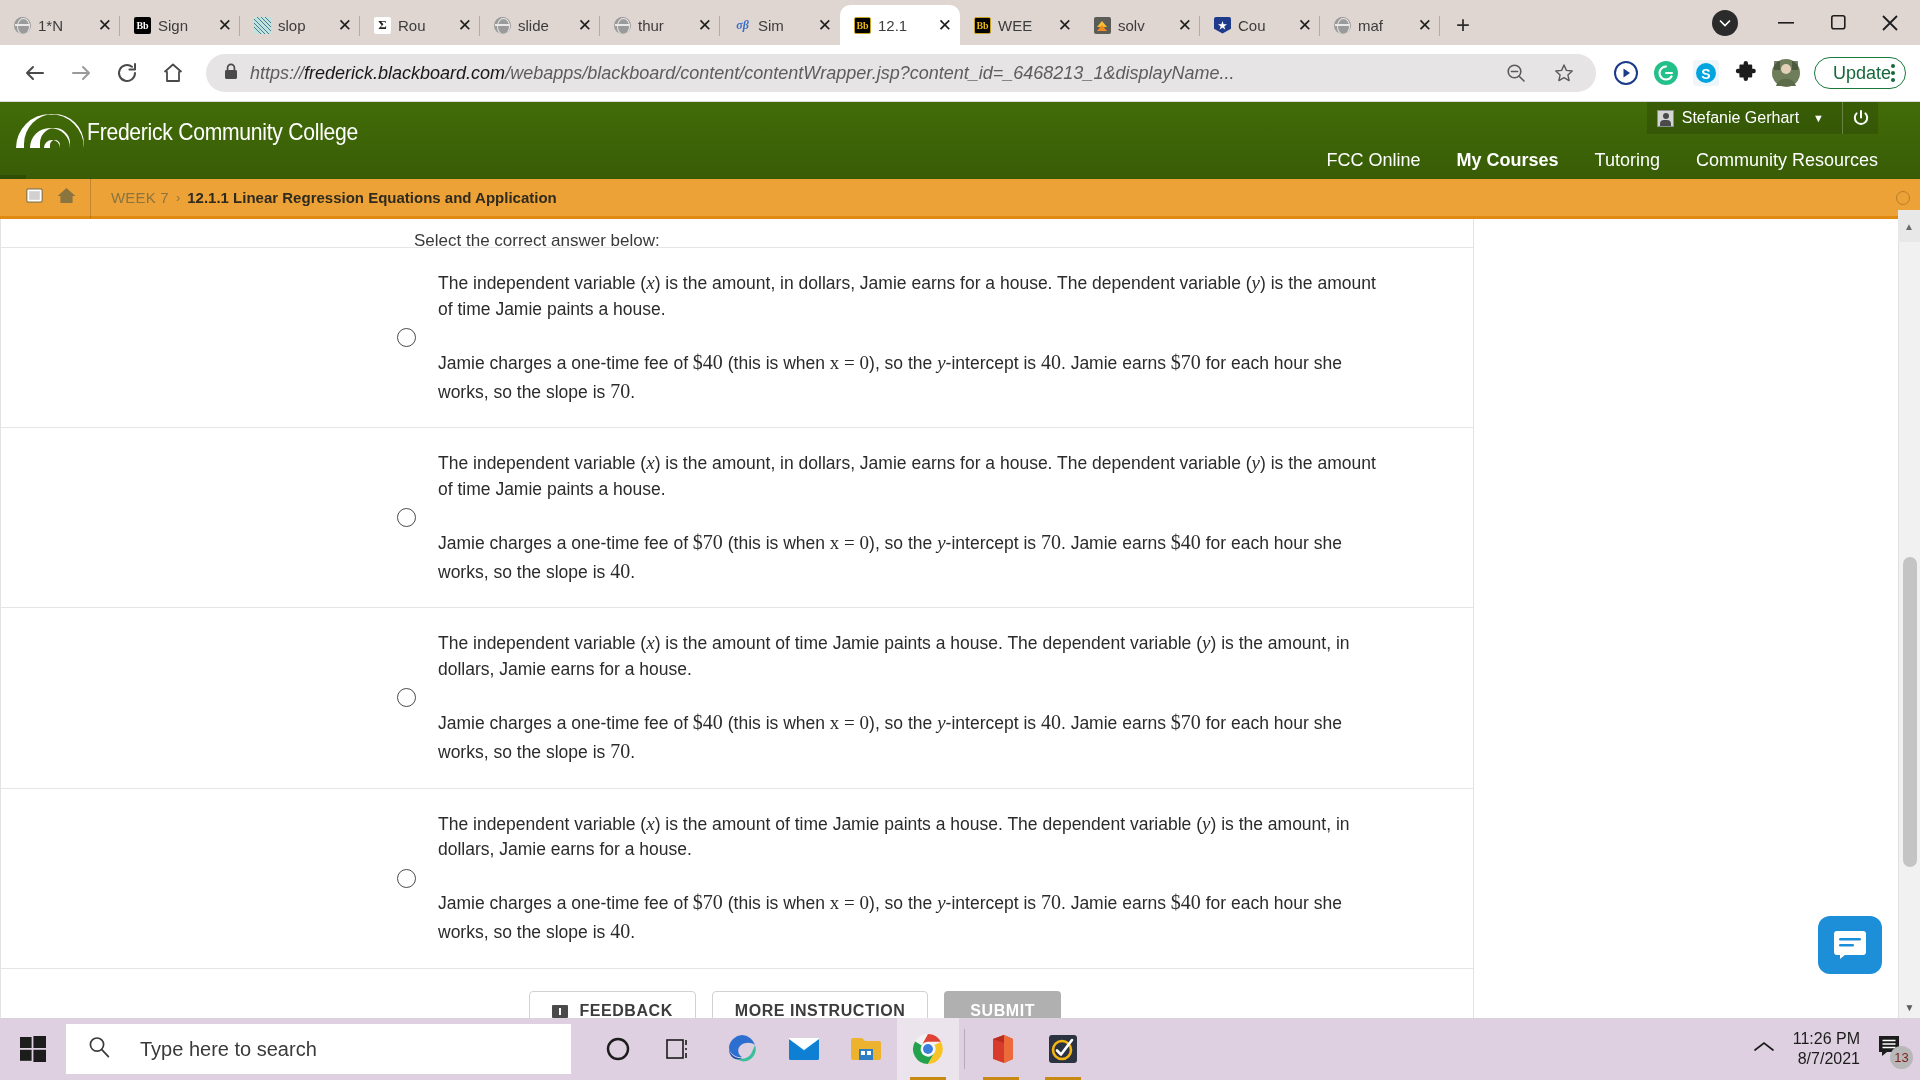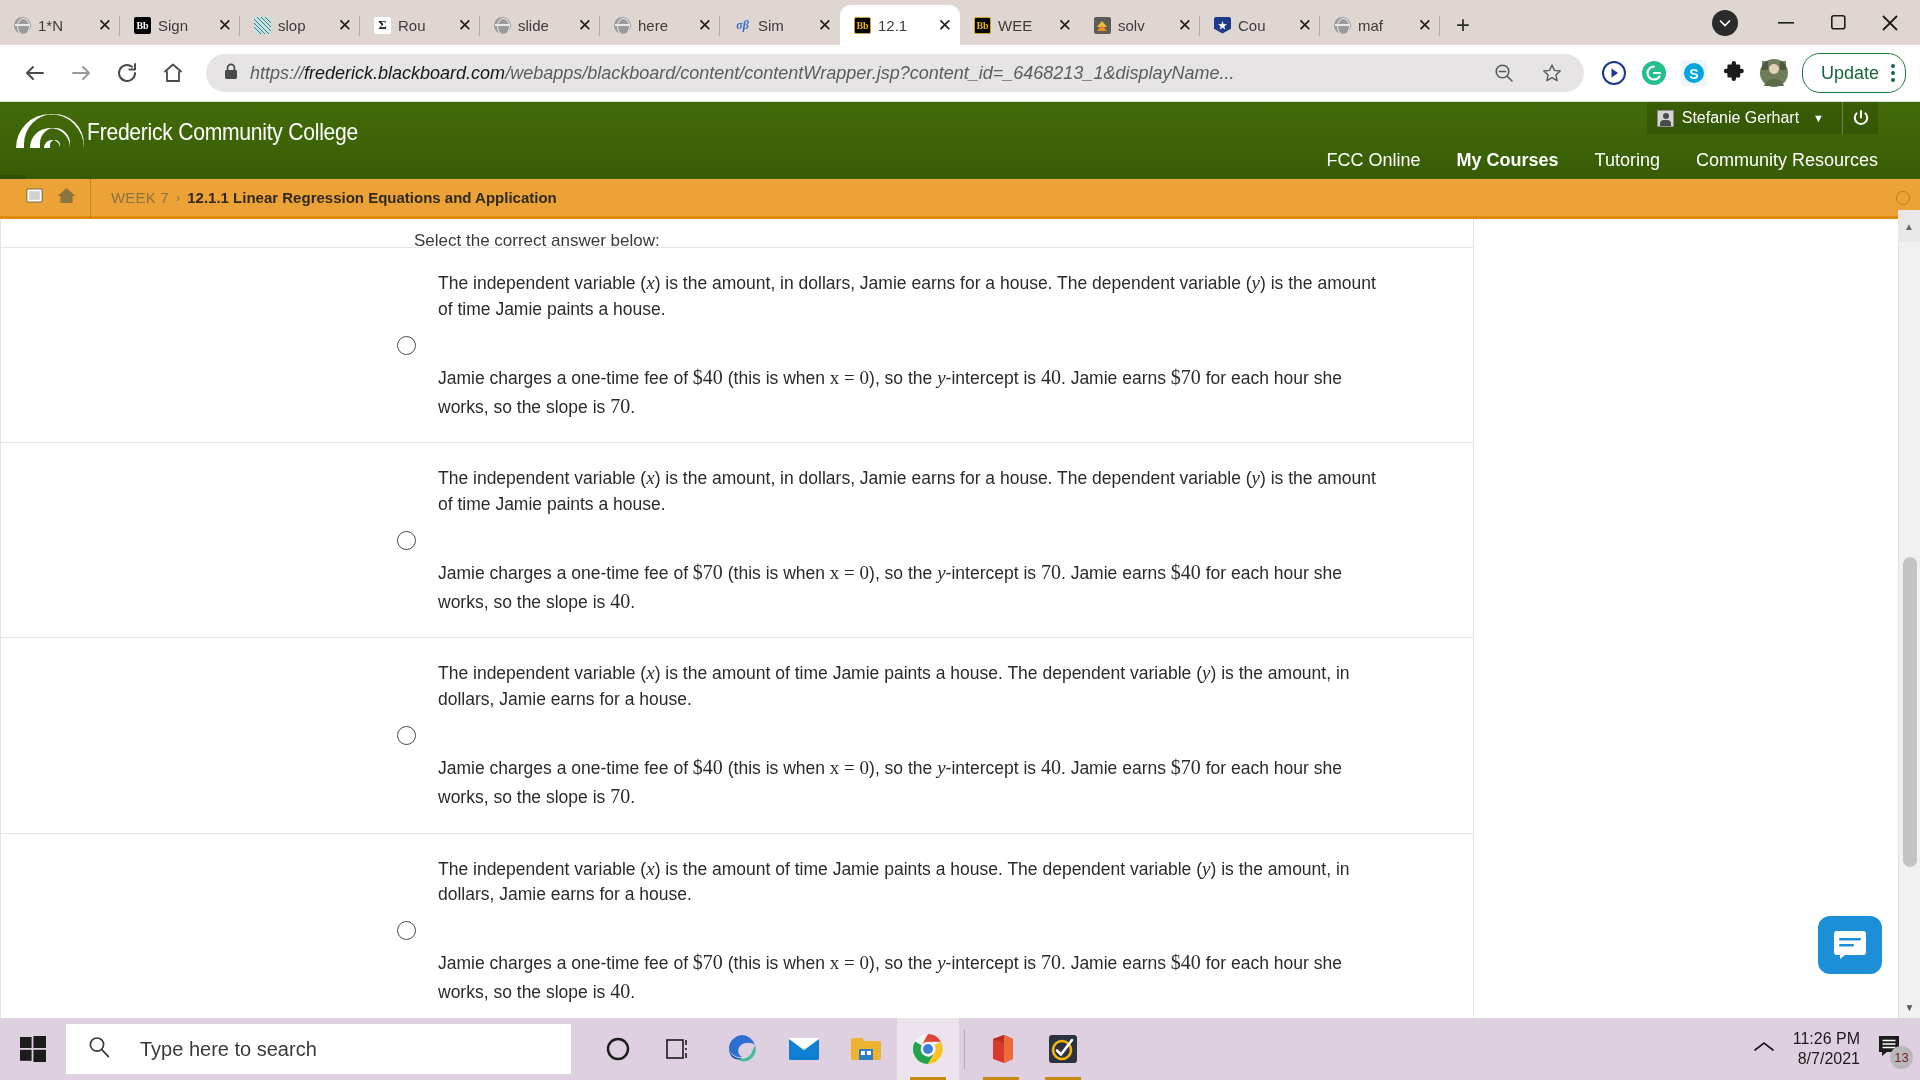--- a/index.html
+++ b/index.html
@@ -160,26 +160,25 @@
   .omni-url .scheme { color: #5d5d5d; }
   .omni-url .host { color: #181818; font-weight: 500; }
   .omni-url .path { color: #5d5d5d; }
   .ext-icon {
     width: 36px; height: 36px;
     display: flex; align-items: center; justify-content: center;
     flex: 0 0 auto;
     font-size: 15px;
   }
   .update-pill {
-    height: 40px;
+    height: 32px;
     border: 1.4px solid #1a7a3c;
     border-radius: 18px;
     display: flex; align-items: center;
     padding: 0 10px 0 18px;
-    gap: 12px;
     color: #14683a;
     font-size: 18px;
     margin-left: 6px;
     flex: 0 0 auto;
   }
   .kebab { display:flex; flex-direction:column; gap:3px; }
   .kebab i { display:block; width:4px; height:4px; border-radius:50%; background:#14683a; }
 
   
   .page {
@@ -333,21 +332,21 @@
   .opt-body {
     flex: 1 1 auto;
     padding-right: 40px;
     max-width: 980px;
   }
   .opt-p {
     font-size: 17.5px;
     line-height: 1.42;
     color: #2b2b2b;
   }
-  .opt-p + .opt-p { margin-top: 41px; }
+  .opt-p + .opt-p { margin-top: 26px; }
   .mvar {
     font-family: "Liberation Serif", serif;
     font-style: italic;
     font-size: 19px;
   }
   .mnum {
     font-family: "Liberation Serif", serif;
     font-size: 20px;
   }
   .meq {
@@ -518,21 +517,21 @@
     <span class="tab-title">Rou</span>
     <span class="tab-close">✕</span>
   </div>
   <div class="tab">
     <span class="favicon fav-globe"></span>
     <span class="tab-title">slide</span>
     <span class="tab-close">✕</span>
   </div>
   <div class="tab">
     <span class="favicon fav-globe"></span>
-    <span class="tab-title">here</span>
+    <span class="tab-title">thur</span>
     <span class="tab-close">✕</span>
   </div>
   <div class="tab before-active">
     <span class="favicon fav-beta">σβ</span>
     <span class="tab-title">Sim</span>
     <span class="tab-close">✕</span>
   </div>
   <div class="tab active">
     <span class="favicon fav-bb-gold">Bb</span>
     <span class="tab-title">12.1</span>

